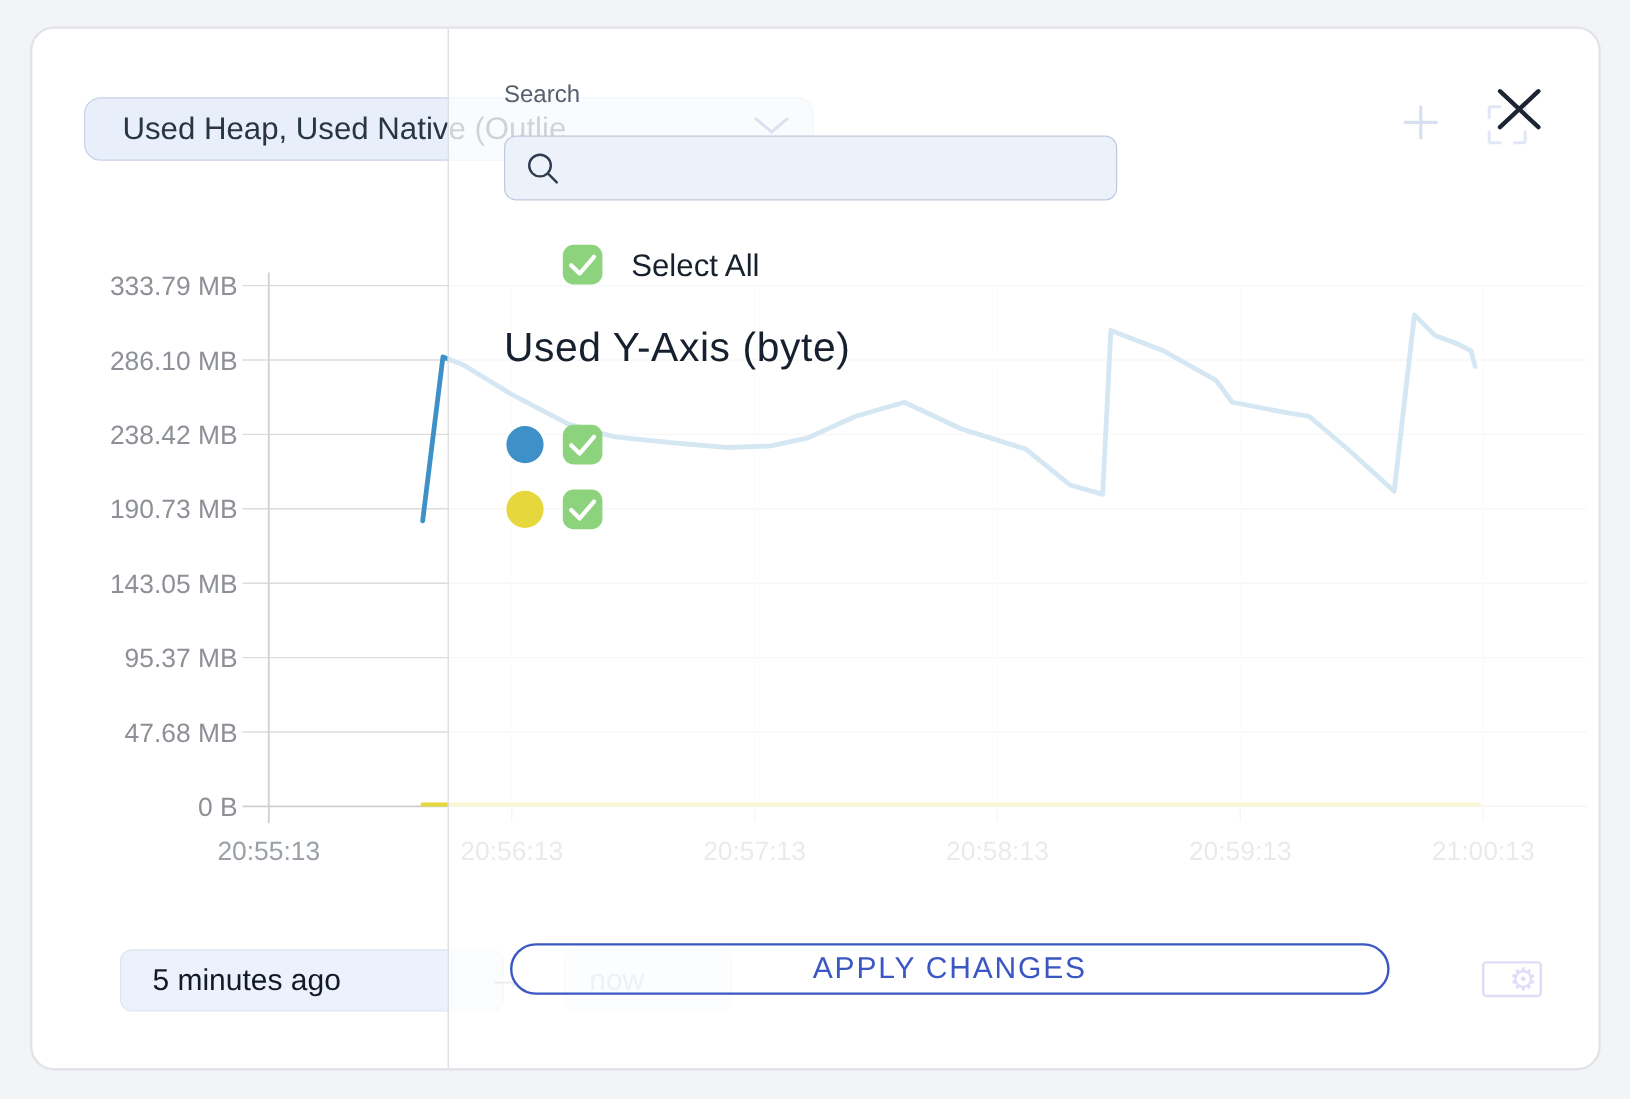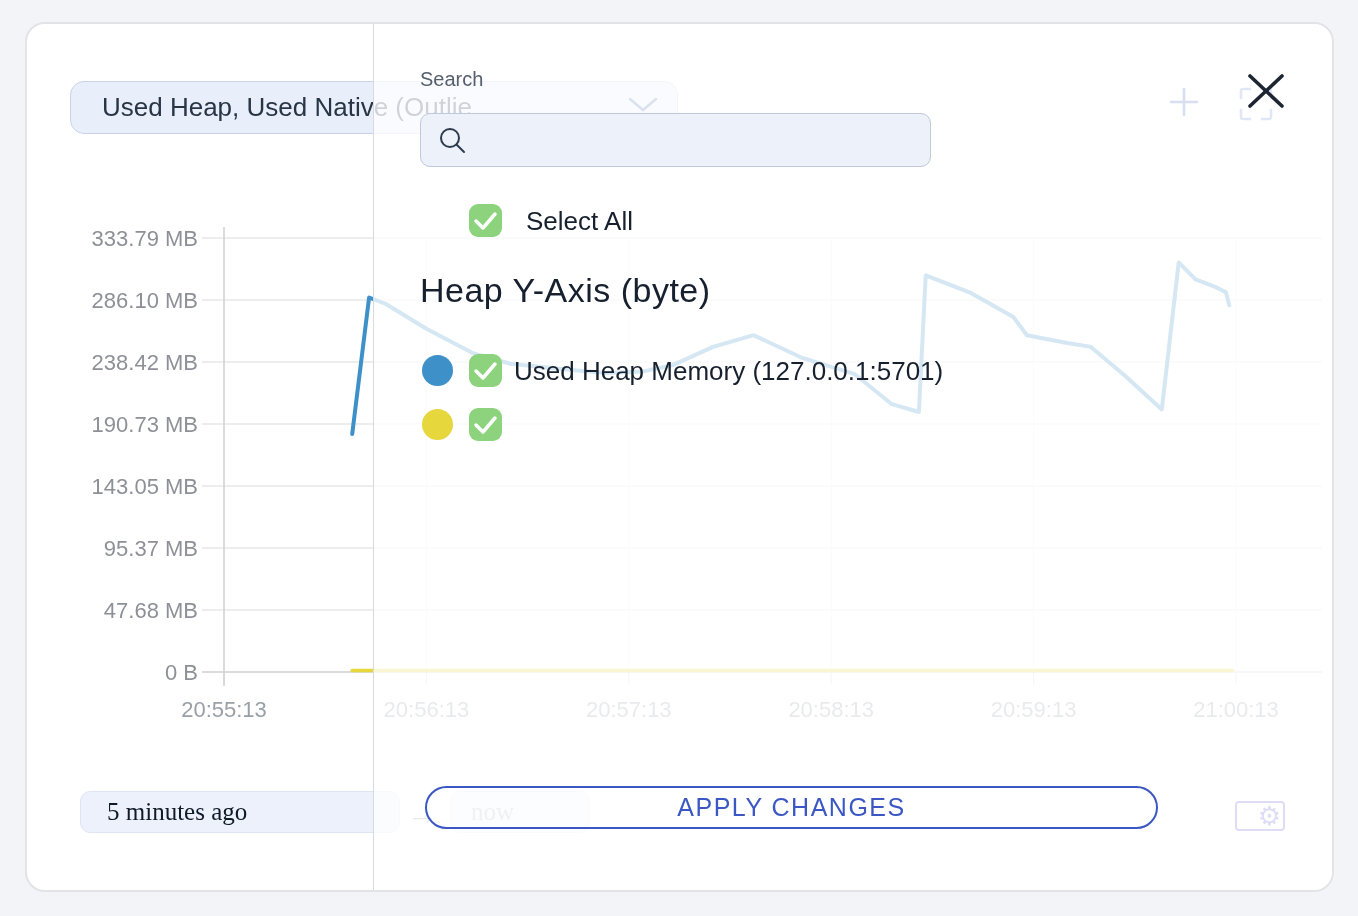--- a/index.html
+++ b/index.html
@@ -14,22 +14,22 @@
   .metric-select { position:absolute; left:43px; top:57px; width:608px; height:53px;
        background:#e9eefb; border:1.5px solid #c9d2e6; border-radius:14px;
        font-size:26px; color:#273545; line-height:50px; padding-left:31px;
        white-space:nowrap; overflow:hidden; }
   .chevron { position:absolute; left:599px; top:71px; }
 
   .plus-icon { position:absolute; left:1141px; top:62px; }
   .expand-icon { position:absolute; left:1211px; top:62px; }
 
   .from-input, .to-input {
-       position:absolute; height:42px; border-radius:10px; font-size:25px;
-       font-family:Liberation Serif, serif; outline:none; }
+       position:absolute; height:52px; border-radius:10px; font-size:25px;
+       font-family:Liberation Sans, sans-serif; outline:none;margin-left:20px; }
   .from-input { left:53px; top:767px; width:320px; background:#ecf1fb;
        border:1.5px solid #dfe4f2; color:#101a28; padding-left:26px; }
   .to-input { left:423px; top:767px; width:140px; background:#f1f4fa;
        border:1.5px solid #e6e9f2; color:#101a28; padding-left:20px; }
   .to-input::placeholder { color:#b9bdc6; opacity:1; }
   .arrow-glyph { position:absolute; left:379px; top:771px; font-size:32px; color:#98a0aa; }
 
   .gear-button { position:absolute; left:1208px; top:777px; width:50px; height:30px;
        background:#ffffff; border:2px solid #6a5fd6; border-radius:4px; }
   .gear-glyph { position:absolute; right:2px; top:-3px; font-size:26px; color:#6a5fd6; line-height:32px; }
@@ -143,29 +143,28 @@
       <line x1="18.5" y1="18.5" x2="26" y2="26" stroke="#2c3b4e" stroke-width="2" stroke-linecap="round"></line>
     </svg>
 
     <div class="checkbox" style="left:469px; top:204px;">
       <svg width="33" height="33">
           <polyline points="7,17 14,24 26,10" fill="none" stroke="#ffffff" stroke-width="3.5" stroke-linecap="round" stroke-linejoin="round"></polyline>
         </svg>
     </div>
     <div class="row-label" style="left:513px; top:206px;margin-left:13px;">Select All</div>
 
-    <div class="group-heading">Heap Y-Axis (byte)</div>
+    <div class="group-heading">Used Y-Axis (byte)</div>
 
     <div class="color-dot" style="left: 422px; top: 355px; background: rgb(62, 144, 200);"></div>
     <div class="checkbox" style="left:469px; top:354px;">
       <svg width="33" height="33">
           <polyline points="7,17 14,24 26,10" fill="none" stroke="#ffffff" stroke-width="3.5" stroke-linecap="round" stroke-linejoin="round"></polyline>
         </svg>
     </div>
-    <div class="row-label" style="left:514px; top:356px;">Used Heap Memory (127.0.0.1:5701)</div>
 
     <div class="color-dot" style="left: 422px; top: 409px; background: rgb(229, 215, 60);"></div>
     <div class="checkbox" style="left:469px; top:408px;">
       <svg width="33" height="33">
           <polyline points="7,17 14,24 26,10" fill="none" stroke="#ffffff" stroke-width="3.5" stroke-linecap="round" stroke-linejoin="round"></polyline>
         </svg>
     </div>
 
     <svg class="close-button" width="44" height="42">
       <line x1="7" y1="6" x2="39" y2="36" stroke="#1c2531" stroke-width="3.6" stroke-linecap="round"></line>

